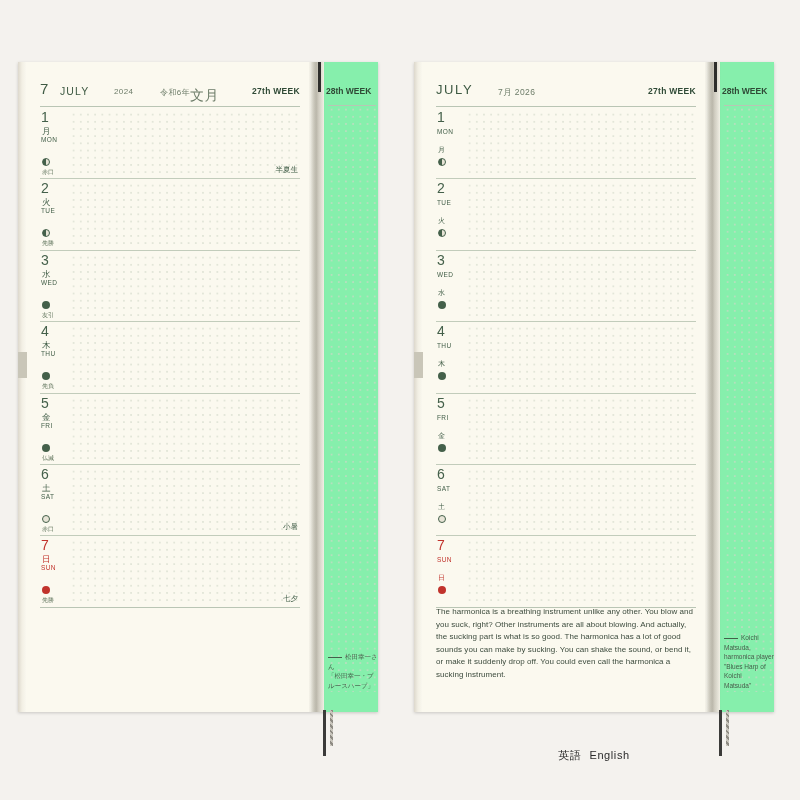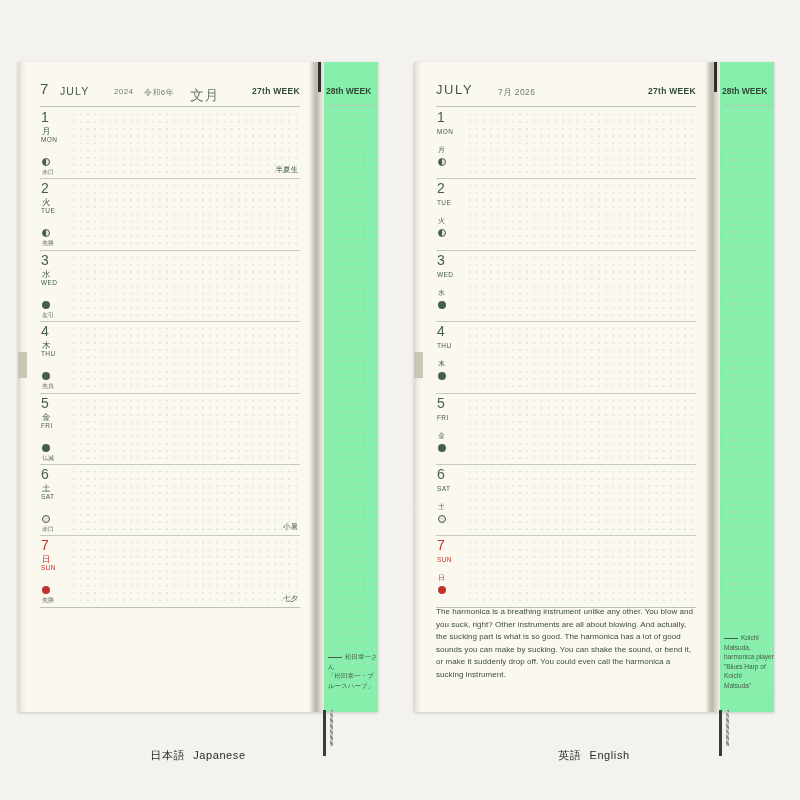--- a/index.html
+++ b/index.html
@@ -333,21 +333,21 @@
     <div class="book">
 
       <div class="edge-tab"></div>
 
       <div class="page-main">
 
         <div class="hdr">
           <span class="mnum">7</span>
           <span class="mname">JULY</span>
           <span class="sub1">2024</span>
-          <span class="sub1" style="left:104px">令和6年</span>
+          <span class="sub1" style="left:120px">令和6年</span>
           <span class="sub2" style="left:150px">文月</span>
           <span class="week">27th WEEK</span>
         </div>
 
         <div class="days">
 
           <div class="row">
             <span class="dnum">1</span>
             <span class="dkanji">月</span>
             <span class="dabbr">MON</span>
@@ -429,23 +429,20 @@
 「松田幸一・ブルースハープ」</span></div>
       </div>
 
       <div class="spine"></div>
       <div class="ribbon r1"></div>
       <div class="ribbon r2"></div>
       <div class="ribbon r3"></div>
     </div>
   </div>
 
-  <div class="caption left">
-    <span>日本語</span><span class="gap"></span><span>Japanese</span>
-  </div>
 
   <div class="spread right">
     <div class="book">
 
       <div class="edge-tab"></div>
 
       <div class="page-main">
 
         <div class="hdr">
           <span class="mname solo">JULY</span>

